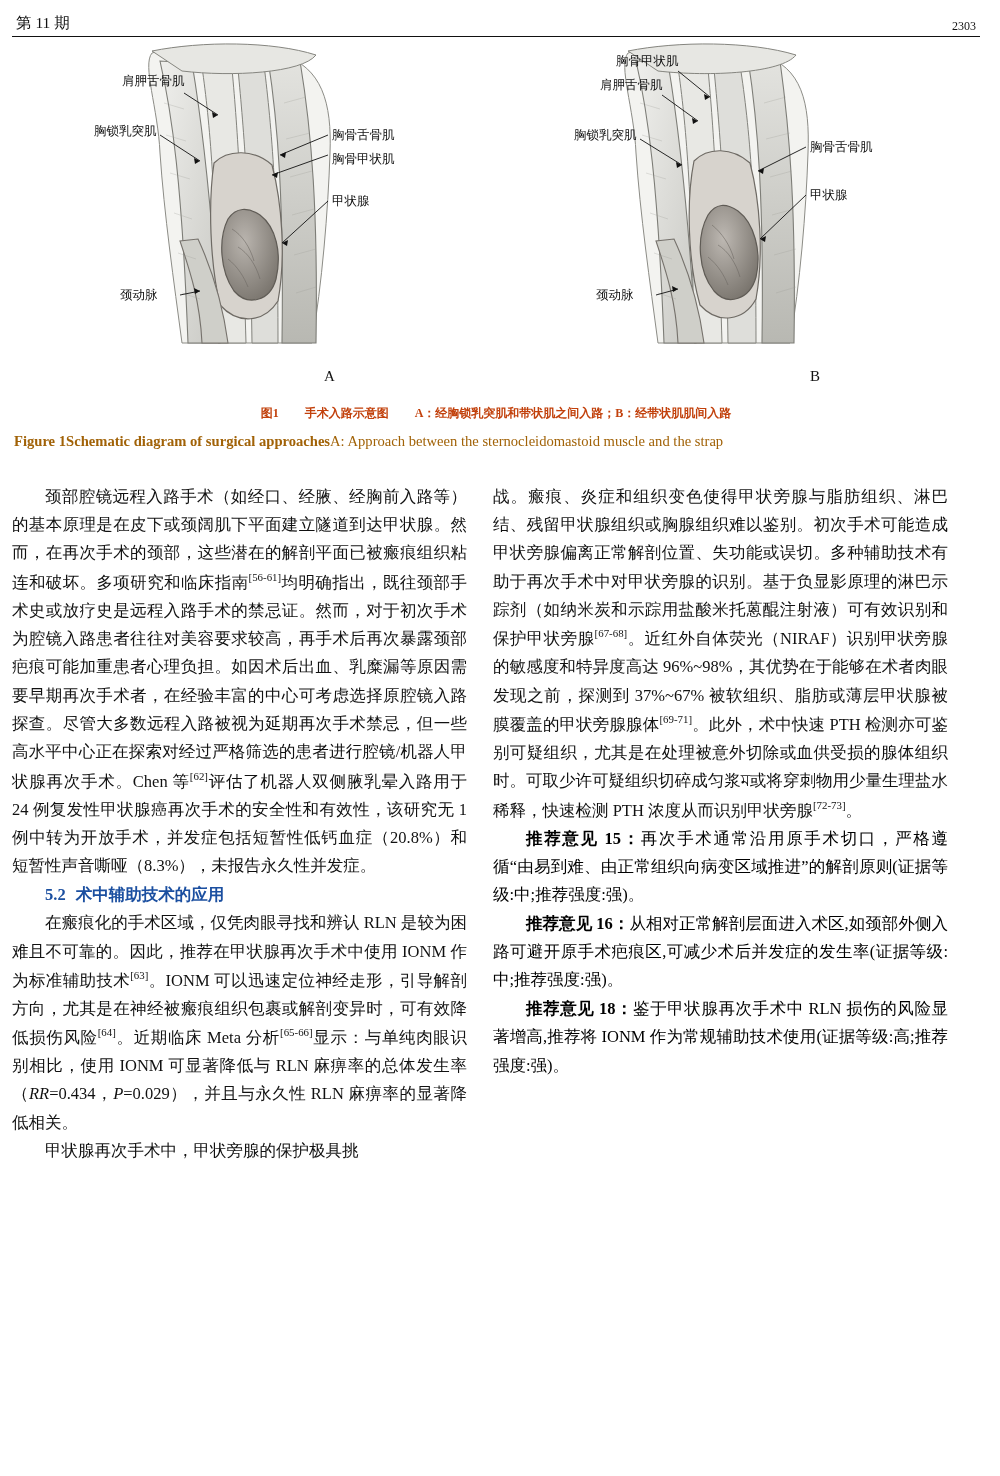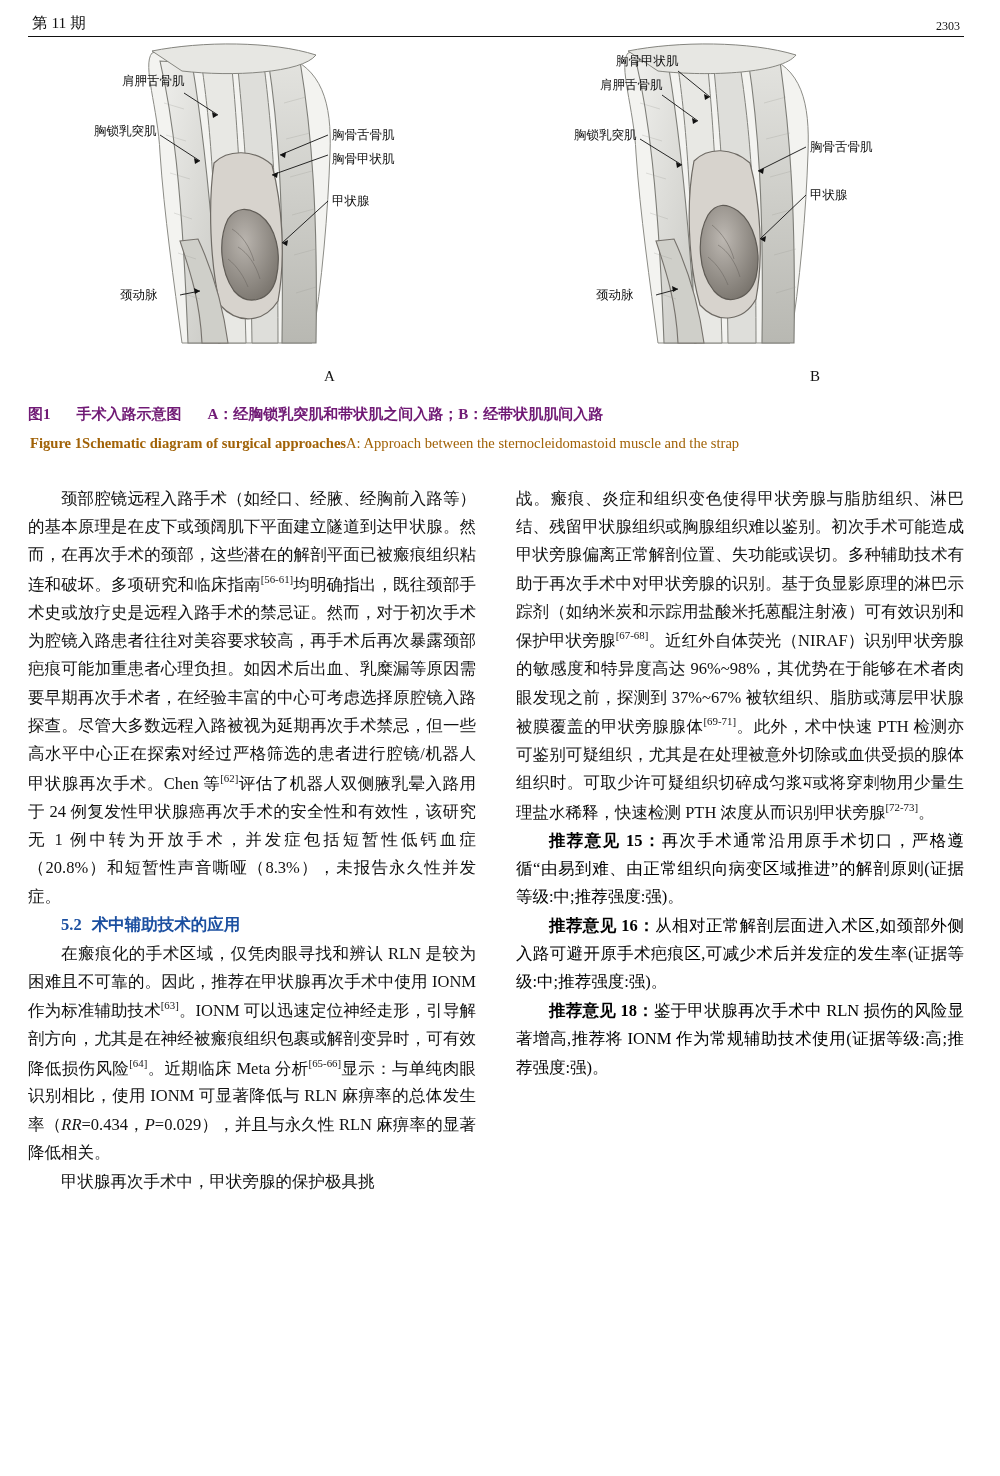--- a/index.html
+++ b/index.html
@@ -13,21 +13,21 @@
     font-family: "Liberation Serif", serif;
     color: #111;
     position: relative;
     overflow: hidden;
   }
   .page {
     width: 992px;
     height: 1476px;
     position: relative;
     box-sizing: border-box;
-    padding: 0 28px;
+    padding: 0 12px;
   }
   
   .running-head {
     display: flex;
     align-items: flex-end;
     justify-content: space-between;
     height: 34px;
     font-size: 15.5px;
     padding: 0 4px 2px 4px;
     border-bottom: 1.6px solid #111;
@@ -57,41 +57,42 @@
     bottom: -2px;
     font-size: 15px;
     font-family: "Liberation Serif", serif;
   }
   .panel-letter.a { left: 292px; }
   .panel-letter.b { left: 300px; }
 
   svg.anatomy { display: block; }
 
   .fig-caption-cn {
+    text-align: center;
     margin-top: 22px;
-    font-size: 15px;
-    color: #701a75;
+    font-size: 12px;
+    color: #c2410c;
     font-weight: bold;
   }
   .fig-caption-cn .sep { display: inline-block; width: 26px; }
   .fig-caption-cn .plain { font-weight: bold; }
   .fig-caption-en {
     margin-top: 8px;
     font-size: 14.6px;
     color: #a16207;
     line-height: 1.55;
     padding-left: 2px;
   }
   .fig-caption-en .bold { font-weight: bold; }
   .fig-caption-en .indent { display: block; padding-left: 58px; }
 
   
   .columns {
     display: flex;
-    gap: 40px;
+    gap: 26px;
     margin-top: 30px;
   }
   .col {
     width: 455px;
     font-size: 16.5px;
     line-height: 1.72;
     text-align: justify;
   }
   .col p {
     margin: 0;

